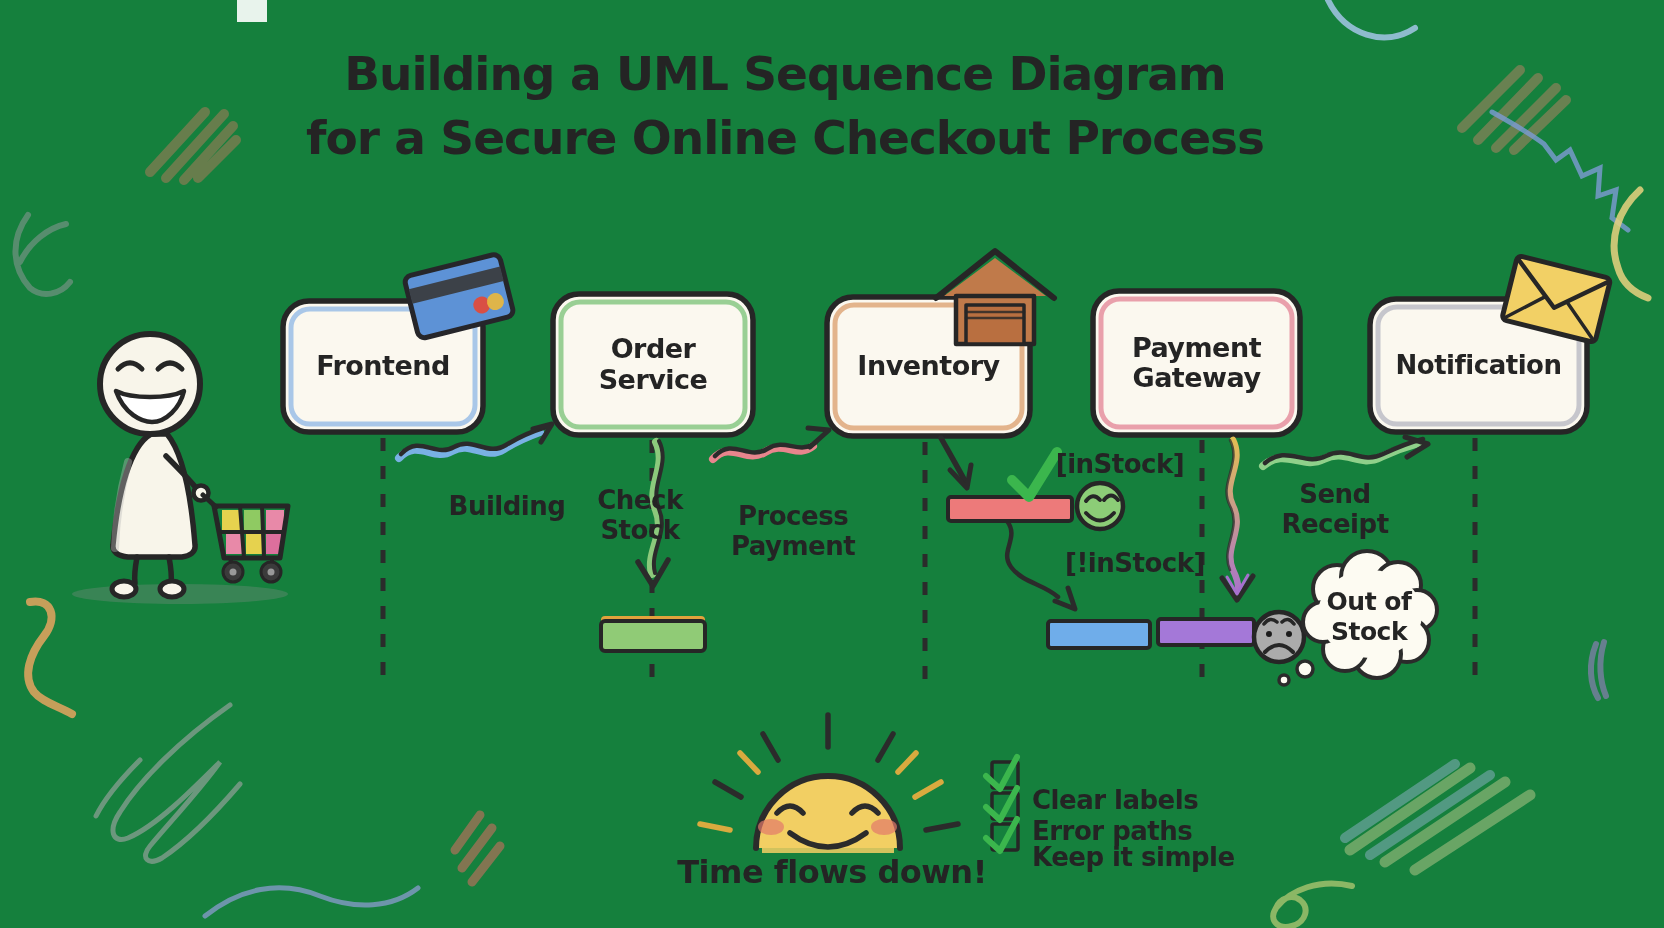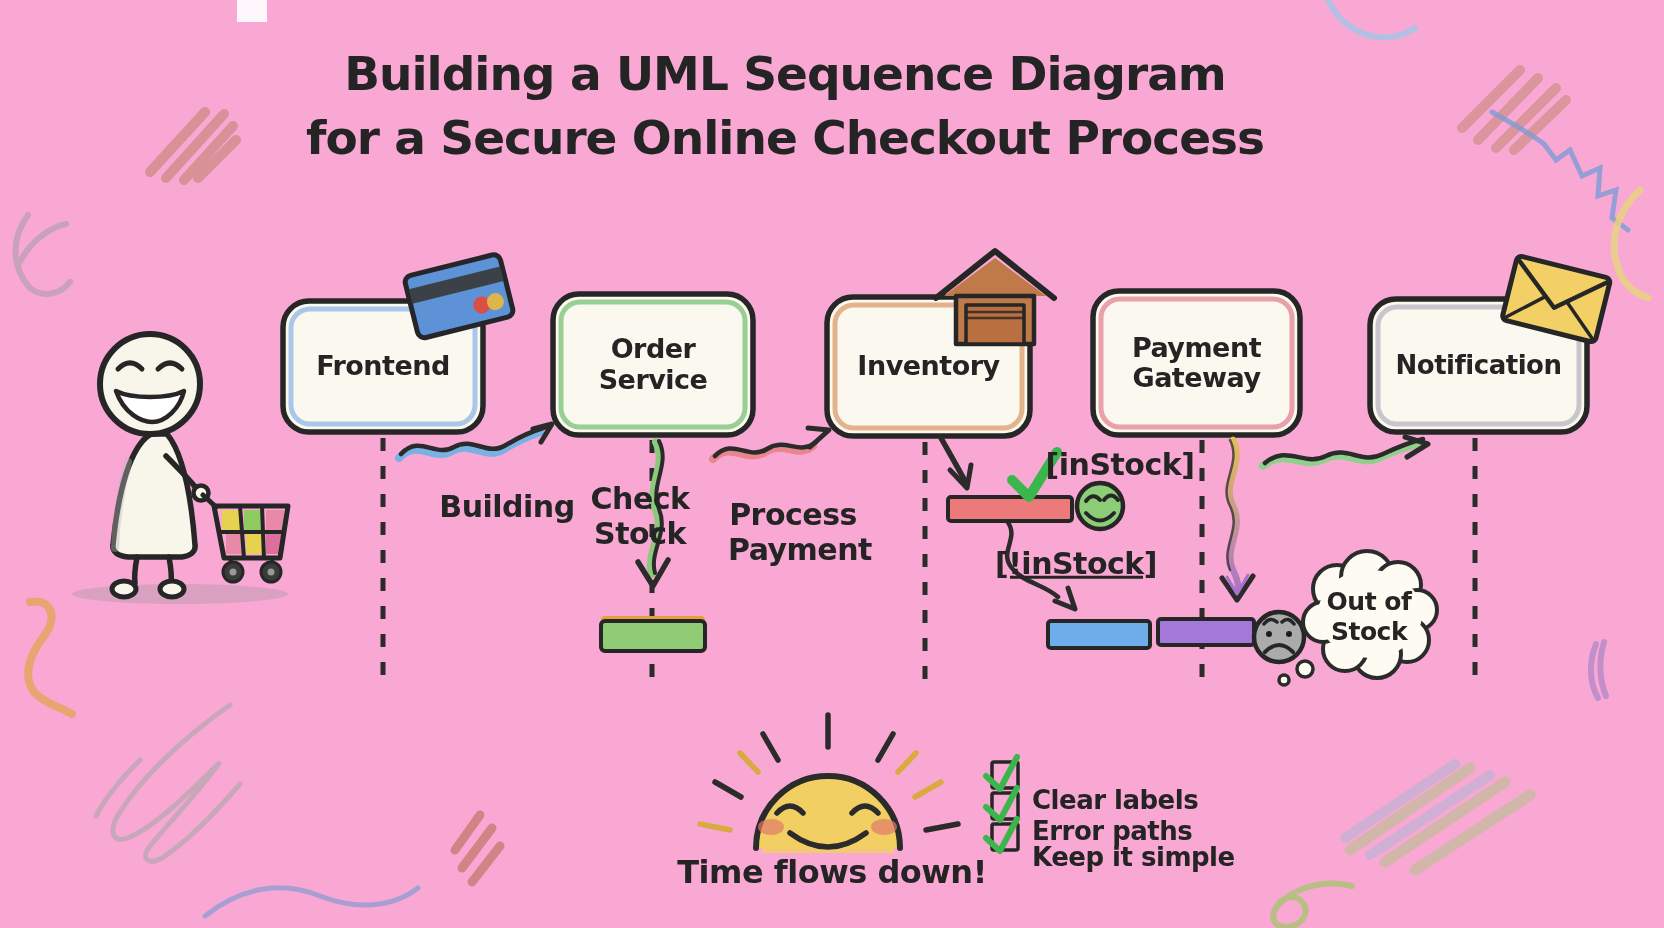--- a/index.html
+++ b/index.html
@@ -1,28 +1,28 @@
 <!DOCTYPE html>
 <html><head>
 <meta charset="utf-8">
 <style>
   html,body{margin:0;padding:0;}
   .canvas{position:relative;width:1664px;height:928px;overflow:hidden;font-family:"DejaVu Sans",sans-serif;color:#242424;}
   .abs{position:absolute;}
   svg{position:absolute;left:0;top:0;}
   .title{left:100px;top:42px;width:1370px;text-align:center;font-size:47px;font-weight:bold;line-height:1.36;letter-spacing:-1px;}
   .actor-label{display:flex;align-items:center;justify-content:center;text-align:center;font-weight:bold;font-size:27px;line-height:1.12;letter-spacing:-0.5px;}
-  .msg{font-weight:bold;font-size:30px;line-height:1.15;text-align:center;transform:translate(-50%,-50%);letter-spacing:-0.5px;}
+  .msg{font-weight:bold;font-size:26px;line-height:1.15;text-align:center;transform:translate(-50%,-50%);letter-spacing:-0.5px;}
   .note{font-weight:bold;text-align:center;transform:translate(-50%,-50%);letter-spacing:-0.5px;}
   .check-label{font-weight:bold;font-size:26px;white-space:nowrap;letter-spacing:-0.5px;margin-top:24px;}
 </style>
 </head>
 <body>
 
-<div class="canvas" style="background-color: #f9a8d4;">
+<div class="canvas" style="background-color: #15803d;">
 
 <svg width="1664" height="928" viewBox="0 0 1664 928">
   <defs>
     <linearGradient id="gw" x1="0" y1="440" x2="0" y2="600" gradientUnits="userSpaceOnUse">
       <stop offset="0" stop-color="#e2bd55" style="stop-color: rgb(226, 189, 85);"></stop>
       <stop offset="1" stop-color="#a770cf" style="stop-color: rgb(167, 112, 207);"></stop>
     </linearGradient>
   </defs>
 
   <g fill="none" stroke-linecap="round">
@@ -235,21 +235,22 @@
 <div class="abs actor-label" style="left:283px;top:301px;width:200px;height:131px;">Frontend</div>
 <div class="abs actor-label" style="left:553px;top:294px;width:200px;height:141px;padding:0 36px;box-sizing:border-box;">Order Service</div>
 <div class="abs actor-label" style="left:827px;top:297px;width:203px;height:139px;">Inventory</div>
 <div class="abs actor-label" style="left:1093px;top:291px;width:207px;height:144px;padding:0 28px;box-sizing:border-box;">Payment Gateway</div>
 <div class="abs actor-label" style="left:1370px;top:299px;width:217px;height:133px;font-size:26px;">Notification</div>
 
 <div class="abs msg" style="left:507px;top:507px;">Building</div>
 <div class="abs msg" style="left:640px;top:516px;width:104px;">Check Stock</div>
 <div class="abs msg" style="left:793px;top:520px;width:130px;margin-top:12px;">Process Payment</div>
 <div class="abs msg" style="left:1120px;top:465px;white-space:nowrap;">[inStock]</div>
-<div class="abs msg" style="left:1076px;top:564px;white-space:nowrap;text-decoration:underline;">[!inStock]</div>
+<div class="abs msg" style="left:1135px;top:564px;white-space:nowrap;">[!inStock]</div>
+<div class="abs msg" style="left:1335px;top:510px;width:118px;">Send Receipt</div>
 
 <div class="abs note" style="left:1369px;top:617px;width:112px;font-size:25px;line-height:1.2;">Out of Stock</div>
 <div class="abs note" style="left:832px;top:872px;width:400px;font-size:32px;">Time flows down!</div>
 
 <div class="abs check-label" style="left:1032px;top:761px;">Clear labels</div>
 <div class="abs check-label" style="left:1032px;top:792px;">Error paths</div>
 <div class="abs check-label" style="left:1032px;top:818px;">Keep it simple</div>
 
 </div>
 

